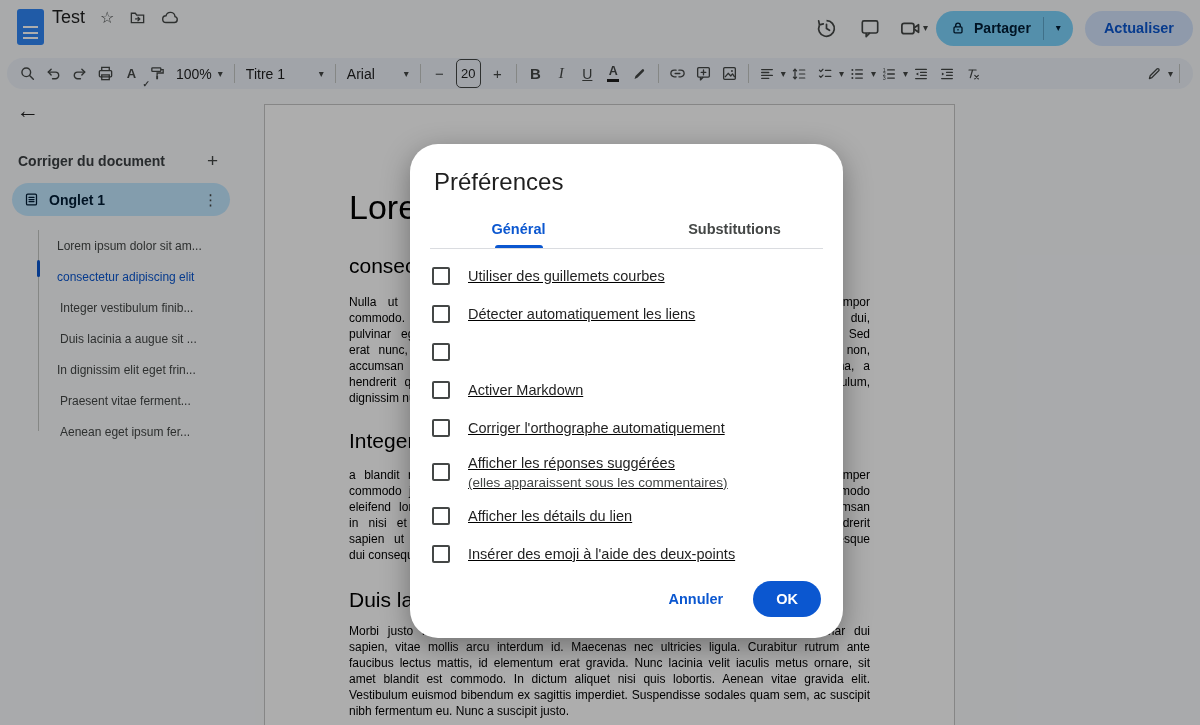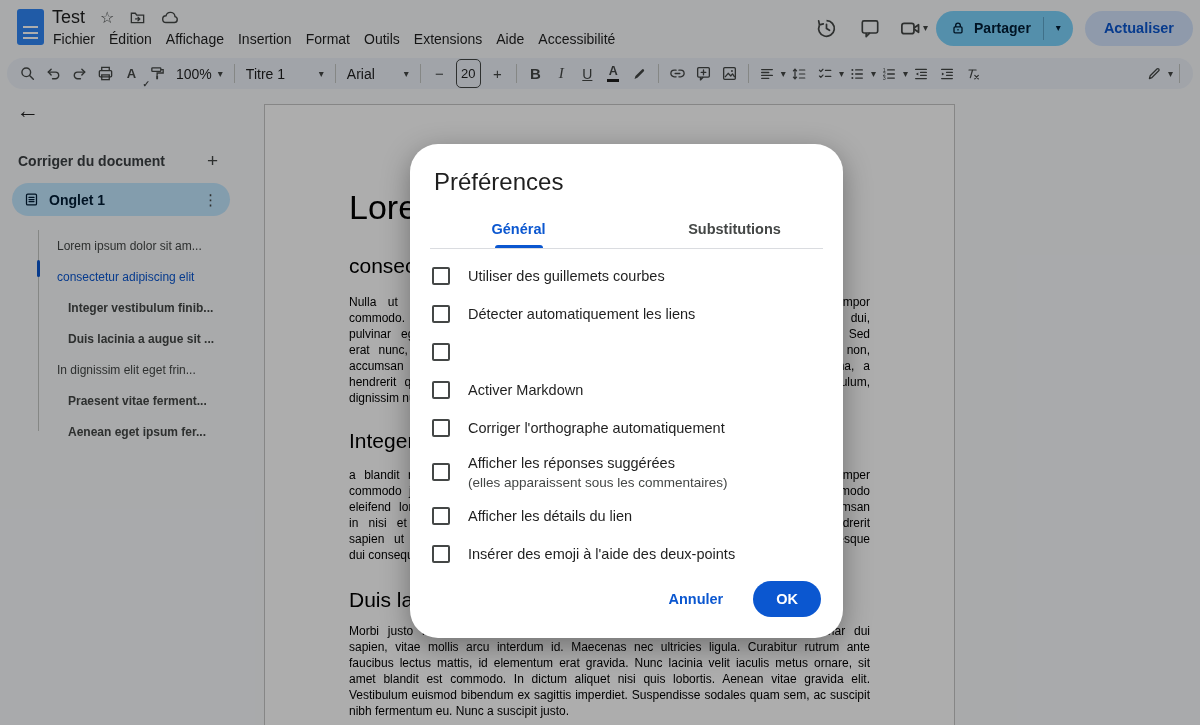--- a/index.html
+++ b/index.html
@@ -60,21 +60,21 @@
   .sb-plus { font-size:19px; color:#444746; }
   .tab-pill { position:absolute; left:12px; top:93px; width:218px; height:33px; background:#c2e7ff;
     border-radius:17px; display:flex; align-items:center; gap:10px; padding:0 12px; }
   .tab-pill-label { flex:1; font-size:14px; font-weight:600; color:#001d35; }
   .kebab { font-size:15px; color:#444746; }
   .outline { position:absolute; left:38px; top:132px; width:214px; }
   .outline::before { content:''; position:absolute; left:0; top:8px; bottom:8px; width:1px; background:#c4c7c5; }
   .outline-item { position:relative; height:31px; display:flex; align-items:flex-end;
     font-size:12px; color:#444746; }
   .outline-item.ind0 { padding-left:19px; }
-  .outline-item.ind1 { padding-left:30px;font-weight:bold; }
+  .outline-item.ind1 { padding-left:22px; }
   .outline-item.active { color:#0b57d0; }
   .outline-item.active::before { content:''; position:absolute; left:-1px; top:7px; width:3px; height:17px;
     background:#0b57d0; border-radius:2px; }
 
   
   .paper { position:absolute; left:264px; top:104px; width:691px; height:621px; background:#fff;
     border:1px solid #c6c6c6; border-bottom:none; padding:82px 84px 0; }
   .doc-title-text { font-size:34px; line-height:40px; color:#000; font-weight:400; margin-bottom:26px; }
   .doc-h2 { font-size:21px; line-height:26px; color:#000; font-weight:400; }
   .doc-para { font-size:12px; line-height:16px; color:#000; }
@@ -90,21 +90,21 @@
   .scrim { position:absolute; inset:0; background:rgba(0,0,0,0.32); z-index:40; }
   .dialog { position:absolute; left:410px; top:144px; width:433px; height:494px; background:#fff;
     border-radius:28px; z-index:50; box-shadow:0 8px 28px rgba(0,0,0,.35); }
   .dlg-title { margin:23px 24px 0; font-size:24px; line-height:30px; color:#1f1f1f; }
   .dlg-tabs { margin:16px 20px 0; display:flex; border-bottom:1px solid #dadce0;gap:39px; }
   .dlg-tab { flex:1; text-align:center; padding:8px 0 11px; position:relative; font-size:14.5px;
     font-weight:600; color:#444746; }
   .dlg-tab.active { color:#0b57d0; }
   .dlg-tab.active::after { content:''; position:absolute; left:50%; transform:translateX(-50%); bottom:0;
     width:48px; height:3px; background:#0b57d0; border-radius:3px 3px 0 0; }
-  .dlg-options { margin:8px 22px 0; }
+  .dlg-options { margin:8px 22px 0;text-decoration:underline; }
   .opt-row { display:flex; align-items:center; height:38px; }
   .opt-row.double { height:50px; }
   .checkbox { flex:none; width:18px; height:18px; border:2px solid #444746; border-radius:2px; background:#fff; }
   .opt-labels { margin-left:18px; }
   .opt-label { font-size:14.5px; color:#1f1f1f; line-height:20px; }
   .opt-sublabel { font-size:13.5px; color:#444746; line-height:19px; }
   .dlg-footer { position:absolute; right:22px; bottom:21px; display:flex; align-items:center; gap:30px; }
   .btn-cancel { font-size:14.5px; font-weight:600; color:#0b57d0; }
   .btn-ok { height:36px; padding:0 23px; background:#0b57d0; color:#fff; border-radius:18px;
     display:flex; align-items:center; font-size:14.5px; font-weight:600; }
@@ -126,31 +126,20 @@
             <path d="M2.5 4.5h4.2l1.5 2h7.3v8h-13z"></path>
             <path d="M7 10.5h4.2m-1.7-1.9l1.9 1.9-1.9 1.9" stroke-linecap="round"></path>
           </svg>
       </span>
       <span class="ic">
         <svg width="19" height="17" viewBox="0 0 19 17" fill="none" stroke="currentColor" stroke-width="1.4">
             <path d="M5.2 13.5h8.2a3 3 0 0 0 .6-5.9A4.6 4.6 0 0 0 5 6.7a3.4 3.4 0 0 0 .2 6.8z"></path>
           </svg>
       </span>
     </div>
-    <div class="menu-bar">
-        <span class="menu-item">Fichier</span>
-        <span class="menu-item">Édition</span>
-        <span class="menu-item">Affichage</span>
-        <span class="menu-item">Insertion</span>
-        <span class="menu-item">Format</span>
-        <span class="menu-item">Outils</span>
-        <span class="menu-item">Extensions</span>
-        <span class="menu-item">Aide</span>
-        <span class="menu-item">Accessibilité</span>
-      </div>
     <div class="top-actions">
       <span class="tact ic">
         <svg width="23" height="23" viewBox="0 0 20 20" fill="none" stroke="currentColor" stroke-width="1.5">
             <path d="M10 3.2a6.8 6.8 0 1 1-6.2 4"></path>
             <path d="M3.2 3.4l.7 3.4 3.3-.8" stroke-linecap="round" stroke-linejoin="round"></path>
             <path d="M10 6.3V10l2.6 1.6" stroke-linecap="round"></path>
           </svg>
       </span>
       <span class="tact ic">
         <svg width="22" height="22" viewBox="0 0 20 20" fill="none" stroke="currentColor" stroke-width="1.5">

